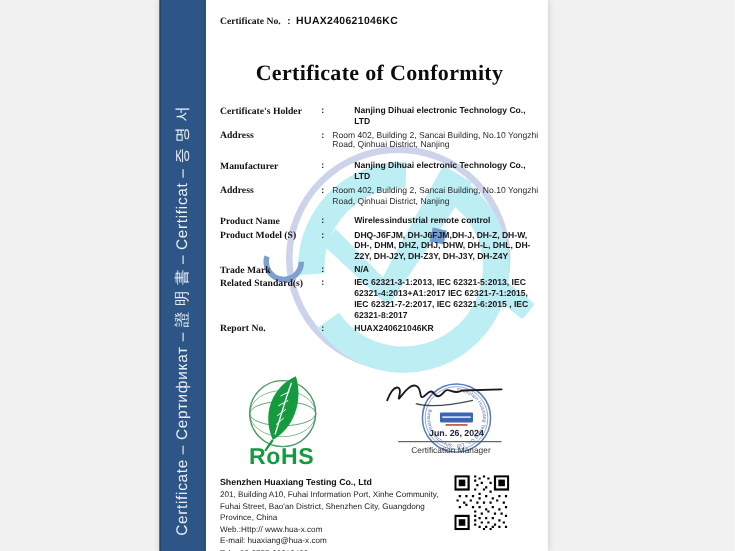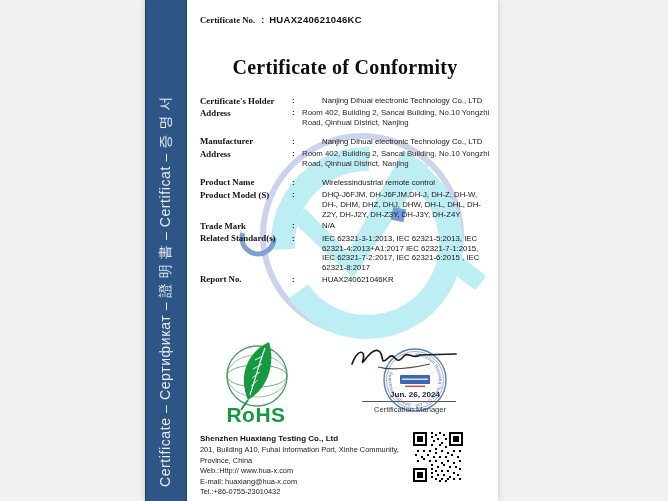--- a/index.html
+++ b/index.html
@@ -34,21 +34,21 @@
   .title { position:absolute; left:50px; top:56px; width:300px; text-align:center;
            font:bold 20px "Liberation Serif", serif; color:#0d0d0d; letter-spacing:.3px; }
 
   .fields { position:absolute; left:55px; top:96px; width:292px; }
   .frow { display:flex; margin-bottom:2px; }
   .frow.mt8 { margin-top:9px; }
   .frow .lbl { width:92px; flex:0 0 92px; font:bold 8.8px "Liberation Serif", serif;
                color:#101018; line-height:9.8px; padding-top:.5px; }
   .frow .col { width:10px; flex:0 0 10px; font-weight:bold; font-size:8px; color:#111; }
   .frow .val { flex:1; font-size:7.8px; line-height:9.8px; color:#2a2a2a; }
-  .frow .val.b { font-weight:normal; color:#161616;padding-left:20px; }
+  .frow .val.b { font-weight:bold; color:#161616;padding-left:20px; }
 
   .statement { position:absolute; left:55px; top:293px; width:292px;
                font-size:7.9px; line-height:10px; color:#222; }
 
   .rohs-box { position:absolute; left:68px; top:338px; }
   .seal-box { position:absolute; left:205px; top:338px; }
   .qr-box   { position:absolute; left:268px; top:432px; }
 
   .footer { position:absolute; left:55px; top:434px; width:206px; color:#222; }
   .footer .company { font-weight:bold; font-size:8px; margin-bottom:2px; color:#111; }
@@ -160,20 +160,21 @@
         <path d="M2,26 C8,10 16,12 13,22 C10,32 22,6 30,14 C34,18 30,28 38,20 C46,12 44,30 54,18 C58,13 62,22 70,17 L106,16" stroke="#1a1a1a" stroke-width="1.7" fill="none" stroke-linecap="round"></path>
         <path d="M28,29 C42,33 62,30 80,26" stroke="#1a1a1a" stroke-width="1.1" fill="none" opacity="0.8"></path>
         <text x="65" y="58.5" text-anchor="middle" font-family="Liberation Sans, sans-serif" font-size="8" font-weight="bold" fill="#21243d">Jun. 26, 2024</text>
         <rect x="12" y="63" width="94" height="1" fill="#555555"></rect>
         <text x="60" y="73.5" text-anchor="middle" font-family="Liberation Sans, sans-serif" font-size="7.6" fill="#333333">Certification Manager</text>
       </svg>
 
       <div class="footer">
         <div class="company">Shenzhen Huaxiang Testing Co., Ltd</div>
         <div class="line">201, Building A10, Fuhai Information Port, Xinhe Community,</div>
+        <div class="line">Fuhai Street, Bao'an District, Shenzhen City, Guangdong</div>
         <div class="line split">
           <span>Province, China</span>
           <span>Web.:Http:// www.hua-x.com</span>
         </div>
         <div class="line split">
           <span>E-mail: huaxiang@hua-x.com</span>
           <span>Tel.:+86-0755-23010432</span>
         </div>
       </div>
 

